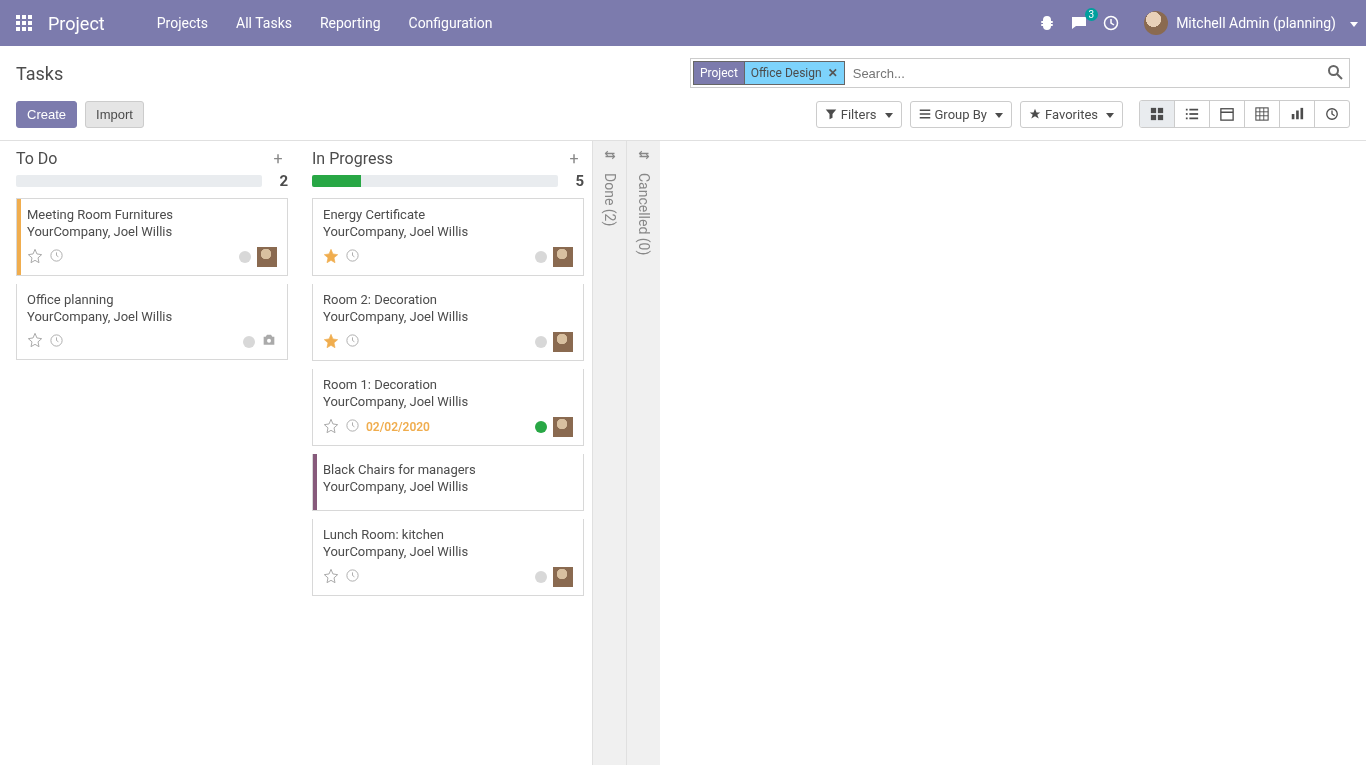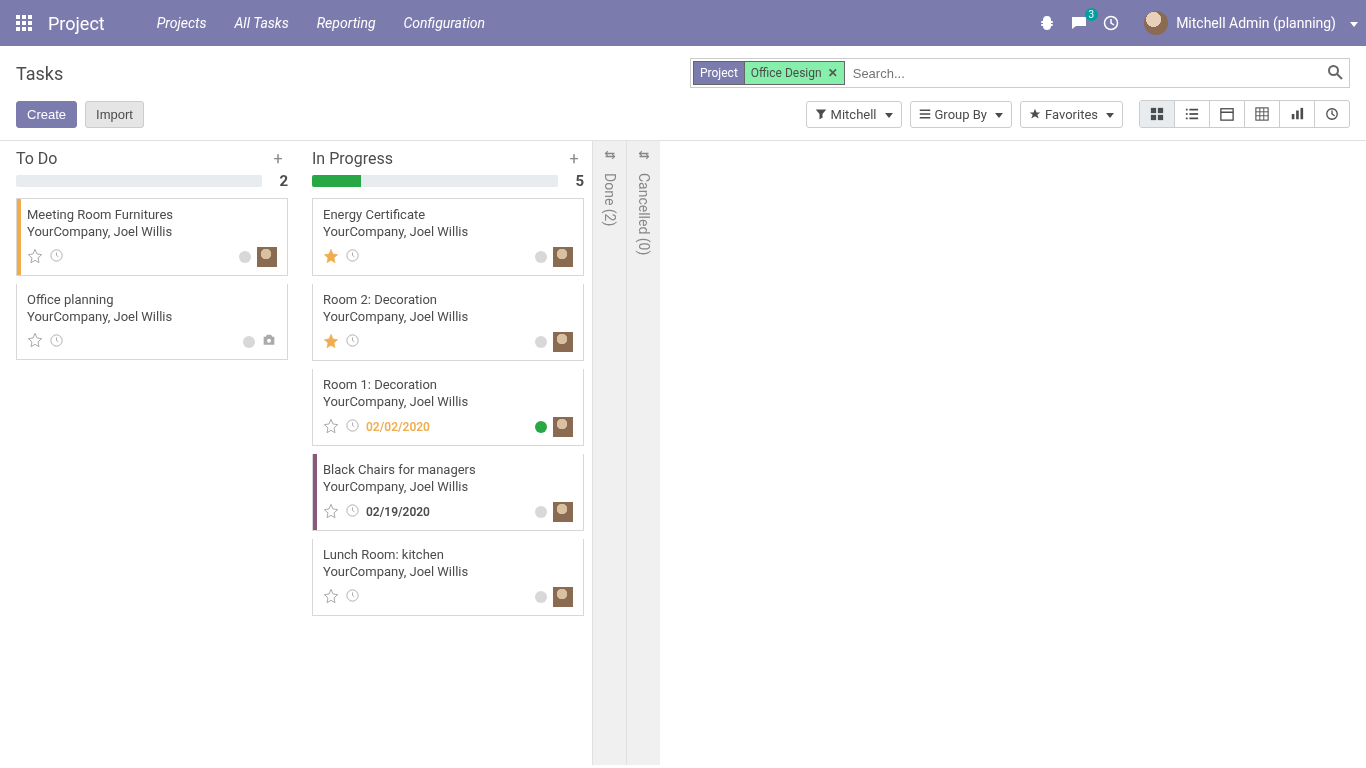--- a/index.html
+++ b/index.html
@@ -4,40 +4,40 @@
 <style>
 * { box-sizing: border-box; margin: 0; padding: 0; }
 body { font-family: -apple-system, BlinkMacSystemFont, "Segoe UI", Roboto, "Helvetica Neue", Arial, sans-serif; font-size: 13px; color: #4c4c4c; background: #fff; width: 1366px; height: 768px; overflow: hidden; }
 
 
 .navbar { background: #7c7bad; height: 46px; display: flex; align-items: center; padding: 0 8px; color: #fff; }
 .navbar .apps-icon { width: 32px; height: 32px; display: flex; align-items: center; justify-content: center; cursor: pointer; }
 .navbar .apps-icon svg { width: 16px; height: 16px; fill: #fff; }
 .navbar .brand { font-size: 18px; margin-left: 8px; margin-right: 40px; font-weight: 400; cursor: pointer; }
 .navbar .menu { display: flex; gap: 4px; }
-.navbar .menu a { color: #fff; text-decoration: none; padding: 6px 12px; font-size: 14px; cursor: pointer; font-style: italic; }
+.navbar .menu a { color: #fff; text-decoration: none; padding: 6px 12px; font-size: 14px; cursor: pointer; }
 .navbar .spacer { flex: 1; }
 .navbar .sys { display: flex; align-items: center; gap: 14px; }
 .navbar .sys .icon { width: 18px; height: 18px; cursor: pointer; position: relative; display:flex; align-items:center; justify-content:center;}
 .navbar .sys svg { fill: #fff; width: 16px; height: 16px; }
 .msg-badge { position: absolute; top: -6px; right: -10px; background: #00a09d; color: #fff; font-size: 10px; border-radius: 8px; padding: 0 4px; line-height: 13px; }
 .navbar .user { display: flex; align-items: center; gap: 8px; margin-left: 10px; cursor: pointer; }
 .navbar .avatar { width: 24px; height: 24px; border-radius: 50%; background: #aaa; background-image: radial-gradient(circle at 40% 35%, #e8d0b8 35%, #8a6a50 36%); }
 .navbar .user-name { font-size: 14px; }
 .navbar .caret { margin-left: 2px; }
 
 
 .control-panel { border-bottom: 1px solid #e0e0e0; padding: 0 16px; }
 .cp-row { display: flex; align-items: center; justify-content: space-between; }
 .cp-top { padding-top: 12px; padding-bottom: 4px; }
 .cp-title { font-size: 18px; color: #4c4c4c; font-weight: 400; }
 .searchbox { display: flex; align-items: center; border: 1px solid #ccc; height: 30px; width: 660px; position: relative; }
 .facet { display: inline-flex; align-items: stretch; height: 24px; margin: 2px; font-size: 12px; }
 .facet-label { background: #7c7bad; color: #fff; padding: 0 6px; display: flex; align-items: center; border: 1px solid #666; border-right:none;}
-.facet-value { background: #86efac; color: #4c4c4c; padding: 0 6px; display: flex; align-items: center; gap: 6px; border: 1px solid #666;}
+.facet-value { background: #7dd3fc; color: #4c4c4c; padding: 0 6px; display: flex; align-items: center; gap: 6px; border: 1px solid #666;}
 .facet-value .x { cursor: pointer; font-weight: bold; color: #555; }
 .search-input { flex: 1; border: none; outline: none; padding: 0 6px; font-size: 13px; height: 100%; }
 .search-icon { position: absolute; right: 6px; color: #666; cursor: pointer; }
 
 .cp-bottom { padding: 8px 0 12px 0; }
 .cp-left { display: flex; gap: 8px; }
 .btn { border: 1px solid #ccc; background: #e5e5e5; color: #4c4c4c; padding: 5px 10px; font-size: 13px; cursor: pointer; border-radius: 3px; }
 .btn-primary { background: #7c7bad; border-color: #7c7bad; color: #fff; }
 .cp-right { display: flex; align-items: center; gap: 16px; }
 .search-options { display: flex; gap: 8px; }
@@ -163,21 +163,21 @@
     <div class="cp-left">
       <button class="btn btn-primary">Create</button>
       <button class="btn">Import</button>
     </div>
     <div class="cp-right">
       <div class="search-options">
         <div class="dropdown-btn">
           <svg viewBox="0 0 16 16">
               <path d="M1 2h14l-5 6v5l-4 2V8z"></path>
             </svg>
-          <span>Mitchell</span>
+          <span>Filters</span>
           <span class="caret-down"></span>
         </div>
         <div class="dropdown-btn">
           <svg viewBox="0 0 16 16">
               <rect x="1" y="2" width="14" height="2"></rect>
               <rect x="1" y="7" width="14" height="2"></rect>
               <rect x="1" y="12" width="14" height="2"></rect>
             </svg>
           <span>Group By</span>
           <span class="caret-down"></span>
@@ -371,36 +371,20 @@
         <div class="card-icons-right">
             <span class="dot green"></span>
             <span class="assignee"></span>
           </div>
       </div>
     </div>
       <div class="card">
       <div class="stripe" style="background:#875a7b"></div>
       <div class="card-title">Black Chairs for managers</div>
       <div class="card-sub">YourCompany, Joel Willis</div>
-      <div class="card-footer">
-        <div class="card-icons-left">
-          <span class="star off"><svg viewBox="0 0 24 24">
-                <path d="M12 2l2.9 6.9L22 10l-5.5 4.8L18 22l-6-3.5L6 22l1.5-7.2L2 10l7.1-1.1z"></path>
-              </svg></span>
-          <span class="clock"><svg viewBox="0 0 24 24">
-                <circle cx="12" cy="12" r="9"></circle>
-                <path d="M12 7v5l3 2"></path>
-              </svg></span>
-          <span class="date normal">02/19/2020</span>
-        </div>
-        <div class="card-icons-right">
-            <span class="dot "></span>
-            <span class="assignee"></span>
-          </div>
-      </div>
     </div>
       <div class="card">
 
       <div class="card-title">Lunch Room: kitchen</div>
       <div class="card-sub">YourCompany, Joel Willis</div>
       <div class="card-footer">
         <div class="card-icons-left">
           <span class="star off"><svg viewBox="0 0 24 24">
                 <path d="M12 2l2.9 6.9L22 10l-5.5 4.8L18 22l-6-3.5L6 22l1.5-7.2L2 10l7.1-1.1z"></path>
               </svg></span>

